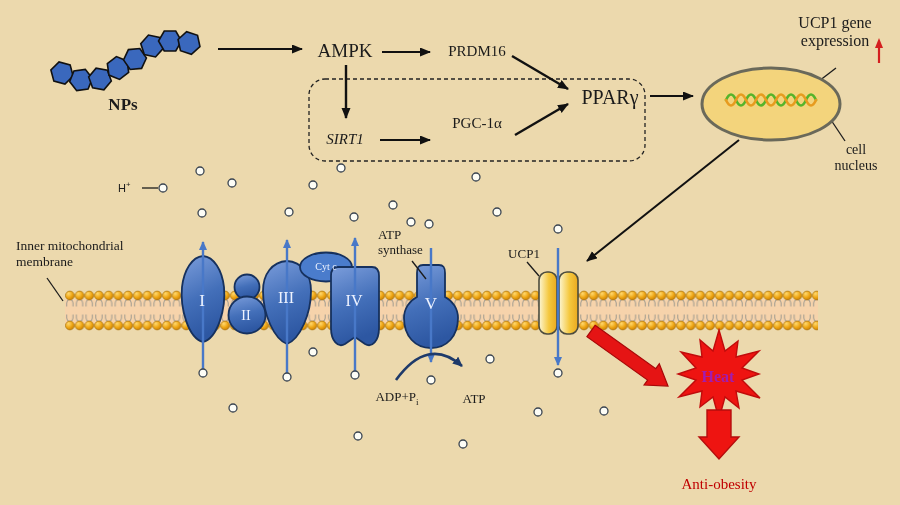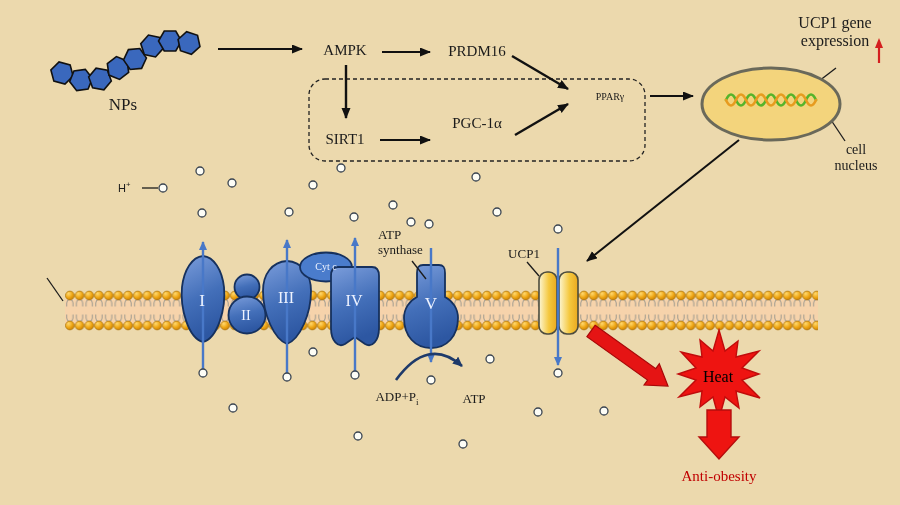--- a/index.html
+++ b/index.html
@@ -10,22 +10,22 @@
   }
   svg{position:absolute;left:0;top:0;}
   .lbl{
     position:absolute;color:#1b1b1b;white-space:nowrap;
     font-family:"Liberation Serif","DejaVu Serif",serif;
     line-height:1.15;
   }
   .ctr{transform:translate(-50%,-50%);text-align:center;}
   .sans{font-family:"Liberation Sans","DejaVu Sans",sans-serif;}
   .white{color:#eef3ff;}
-  .red{color:#c00000;}
-  .maroon{color:#000000;font-weight:normal;}
+  .red{color:#c00000;margin-top:8px;}
+  .maroon{color:#a21caf;font-weight:bold;}
   sup{font-size:70%;} sub{font-size:70%;}
 </style>
 </head>
 <body>
 
 <div id="stage">
 
   <svg width="900" height="505" viewBox="0 0 900 505">
     <defs>
       <radialGradient id="hg" cx="35%" cy="30%" r="75%">
@@ -158,36 +158,40 @@
 
     <polygon points="595.1,325.3 655.8,368.7 659.3,363.8 668,386 644.1,385 647.6,380.1 586.9,336.7" fill="#e51414" stroke="#a80808" stroke-width="1.2"></polygon>
     <polygon points="719,330 725,351 738,341 736,357 759,351 742,368 759,374 742,380 760,398 736,391 739,408 725,397 719,419 713,397 700,407 702,391 679,397 696,380 678,374 696,368 681,352 702,357 700,340 713,351" fill="#ee1411" stroke="#c00b0b" stroke-width="1.4"></polygon>
     <polygon points="707,410 731,410 731,437 739,437 719,459 699,437 707,437" fill="#ee1411" stroke="#b50d0d" stroke-width="1.4"></polygon>
     <g>
       <line x1="879" y1="63" x2="879" y2="46" stroke="#d41f1f" stroke-width="2.2"></line>
       <path d="M875,48 L879,38 L883,48 Z" fill="#d41f1f"></path>
     </g>
   </svg>
 
-  <div class="lbl ctr" style="left:123px;top:105px;font-size:17px;">NPs</div>
-  <div class="lbl ctr" style="left:345px;top:51px;font-size:15px;">AMPK</div>
+  <div class="lbl ctr" style="left:123px;top:105px;font-size:17px;font-weight:bold;">NPs</div>
+  <div class="lbl ctr" style="left:345px;top:51px;font-size:19px;">AMPK</div>
   <div class="lbl ctr" style="left:477px;top:52px;font-size:15px;text-align:right;">PRDM16</div>
-  <div class="lbl ctr" style="left:345px;top:140px;font-size:15px;">SIRT1</div>
+  <div class="lbl ctr" style="left:345px;top:140px;font-size:15px;font-style:italic;">SIRT1</div>
   <div class="lbl ctr" style="left:477px;top:124px;font-size:15px;">PGC-1α</div>
-  <div class="lbl ctr" style="left:610px;top:97px;font-size:10px;">PPARγ</div>
+  <div class="lbl ctr" style="left:610px;top:97px;font-size:20px;">PPARγ</div>
 
   <div class="lbl ctr" style="left:835px;top:32px;font-size:16px;font-family:Liberation Serif, serif;">
     <div>UCP1 gene</div>
     <div>expression</div>
   </div>
   <div class="lbl ctr" style="left:856px;top:158px;font-size:14px;text-align:center;">
     <div>cell</div>
     <div>nucleus</div>
   </div>
 
+  <div class="lbl" style="left:16px;top:238px;font-size:13.5px;">
+    <div>Inner mitochondrial</div>
+    <div>membrane</div>
+  </div>
 
   <div class="lbl sans" style="left:118px;top:181px;font-size:11px;">
     <span>H</span><sup>+</sup>
   </div>
 
   <div class="lbl" style="left:378px;top:228px;font-size:13px;">
     <div>ATP</div>
     <div>synthase</div>
   </div>
   <div class="lbl ctr" style="left:524px;top:254px;font-size:13px;text-align:center;">UCP1</div>

